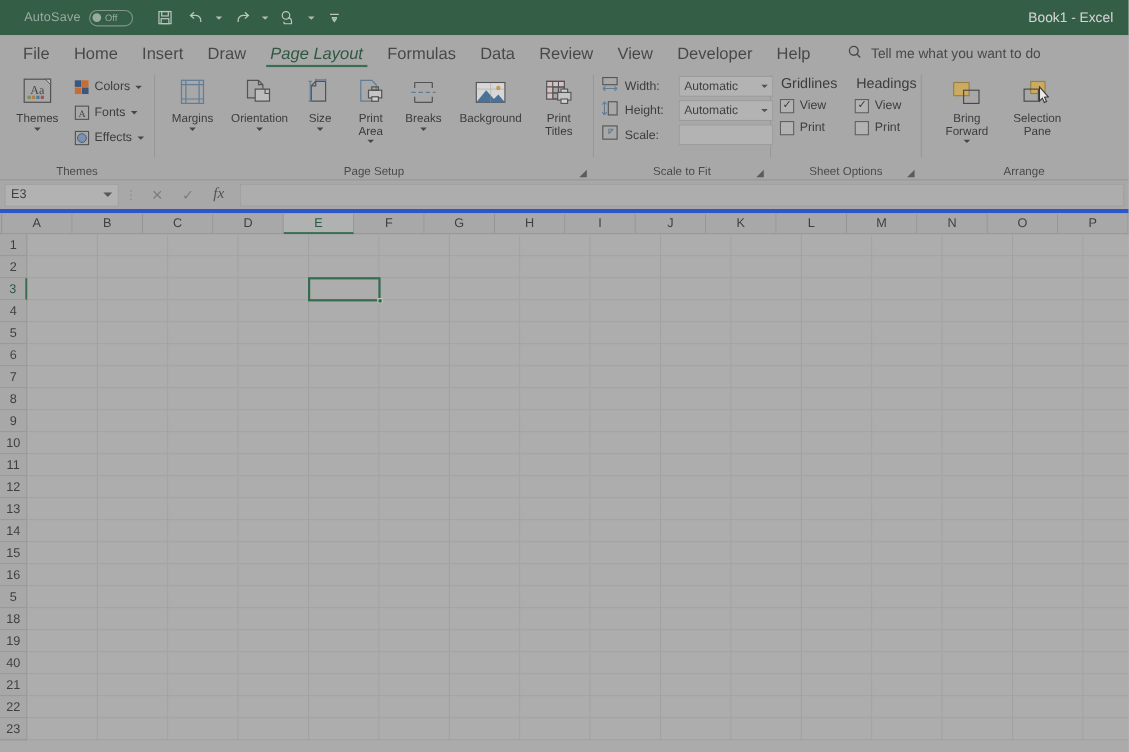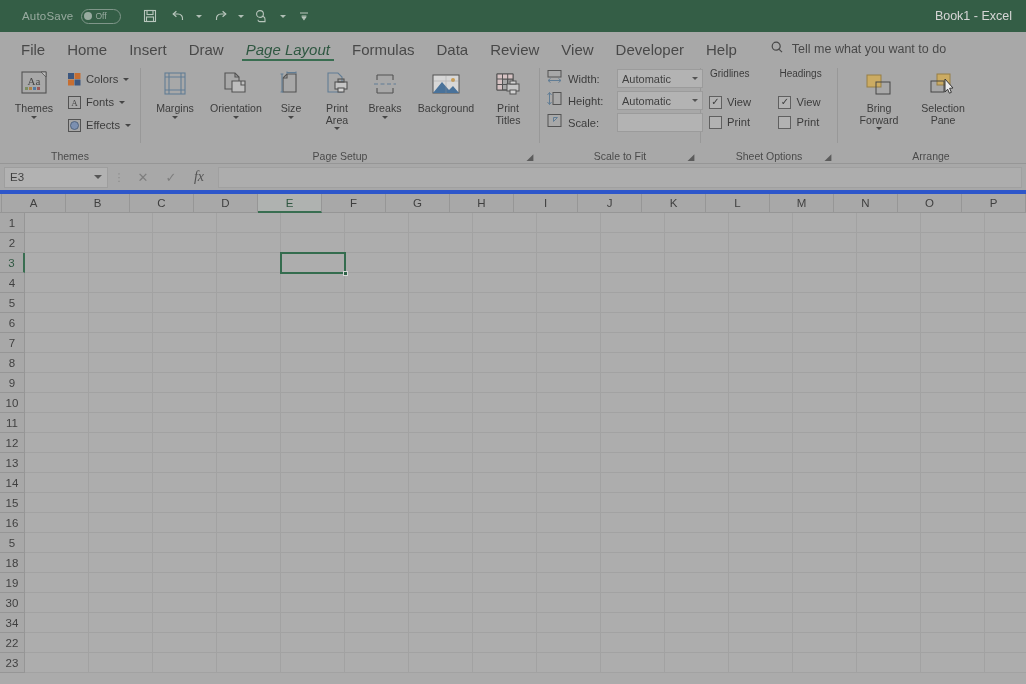--- a/index.html
+++ b/index.html
@@ -109,21 +109,21 @@
     display: flex; align-items: center; padding: 0 4px; font-size: 11px; color: #333;
     justify-content: space-between;
   }
   .sfbox .cv {
     border-left: 3.2px solid transparent; border-right: 3.2px solid transparent;
     border-top: 3.6px solid #4a4a4a;
   }
 
   
   .sopt-col { display: flex; flex-direction: column; padding-top: 2px; width: 64px; }
-  .sopt-head { font-size: 10px; color: #2f2f2f; margin-bottom: 13px; padding-left: 1px; }
+  .sopt-head { font-size: 13px; color: #2f2f2f; margin-bottom: 3px; padding-left: 1px; }
   .cbrow { display: flex; align-items: center; gap: 5px; height: 20px; }
   .cb {
     width: 13px; height: 13px; border: 1px solid #5a5a5a; background: #bbbbbb;
     display: flex; align-items: center; justify-content: center;
     font-size: 10px; color: #2f2f2f; line-height: 1;
   }
   .cbrow .lbl { font-size: 11.2px; color: #2f2f2f; }
 
   
   .fbar {
@@ -570,22 +570,22 @@
           <div class="rh">10</div>
           <div class="rh">11</div>
           <div class="rh">12</div>
           <div class="rh">13</div>
           <div class="rh">14</div>
           <div class="rh">15</div>
           <div class="rh">16</div>
           <div class="rh">5</div>
           <div class="rh">18</div>
           <div class="rh">19</div>
-          <div class="rh">30</div>
-          <div class="rh">34</div>
+          <div class="rh">40</div>
+          <div class="rh">21</div>
           <div class="rh">22</div>
           <div class="rh">23</div>
         </div>
       <div class="cells" id="cells">
         <div class="selcell" id="selcell" style="left: 255px; top: 39px; width: 66px; height: 22px;">
           <span class="handle"></span>
         </div>
       <div class="crow">
             <div class="cell"></div>
             <div class="cell"></div>

